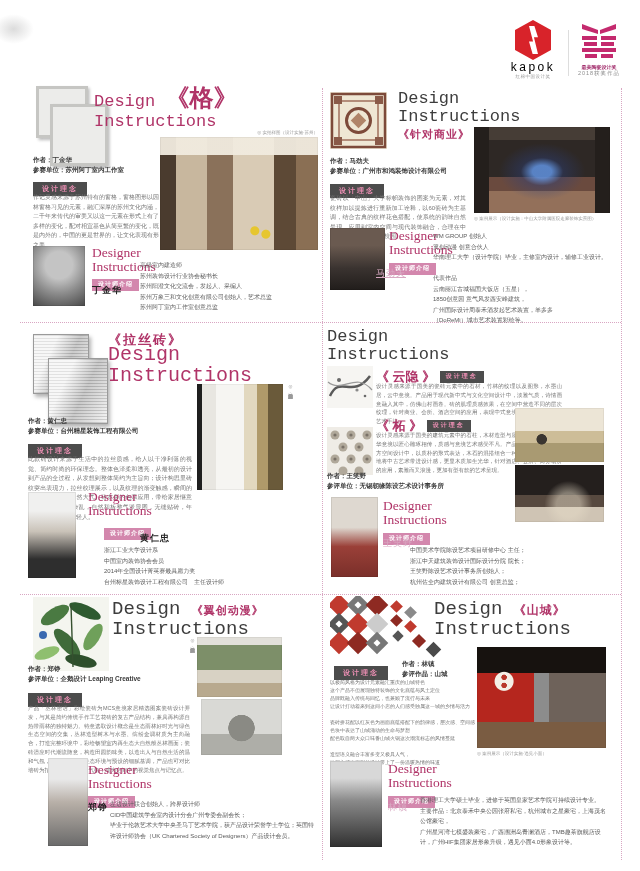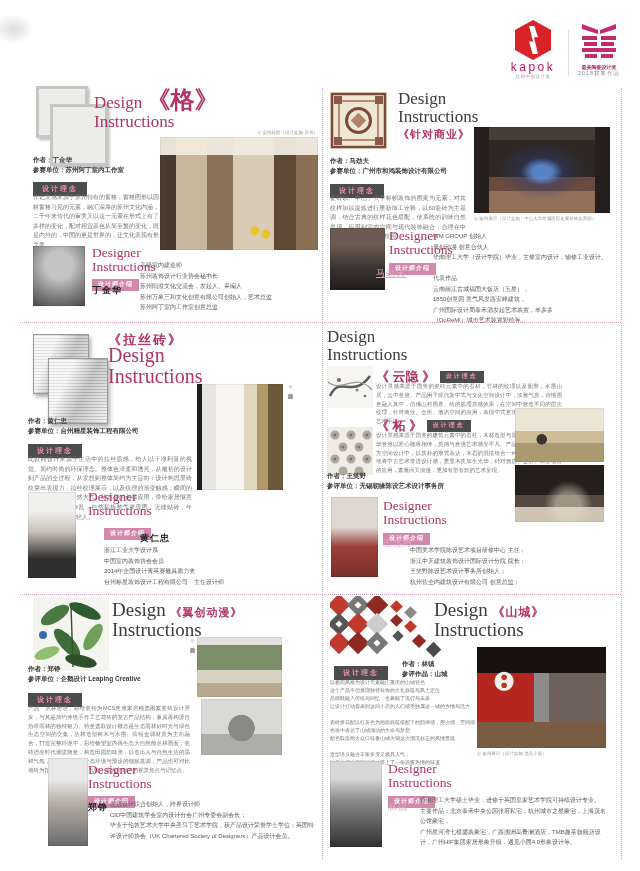--- a/index.html
+++ b/index.html
@@ -3,21 +3,21 @@
 <meta charset="utf-8">
 <style>
   html,body{margin:0;padding:0;background:#ffffff;}
   #page{position:relative;width:640px;height:871px;background:#ffffff;overflow:hidden;
         font-family:"Liberation Sans","DejaVu Sans",sans-serif;-webkit-text-size-adjust:none;}
   .abs{position:absolute;}
   
   .vdots{border-left:1px dotted #d9a6c2;width:0;}
   .hdots{border-top:1px dotted #d9a6c2;height:0;}
   
-  .h-serif{font-family:Liberation Serif, serif;line-height:1.04;}
+  .h-serif{font-family:Liberation Mono, monospace;line-height:1.04;}
   .mag{color:#b03468;}
   .dark{color:#3d3d3d;}
   .t-big{font-size:24px;font-weight:bold;}
   .t-inline{font-size:11px;font-weight:bold;color:#b03468;letter-spacing:1px;}
   
   .badge-dark{display:inline-block;background:#4c4c4c;color:#ed8fb4;font-size:7px;font-weight:bold;
               padding:2px 9px;letter-spacing:2px;}
   .badge-pink{display:inline-block;background:#d387ad;color:#ffffff;font-size:6px;font-weight:bold;
               padding:1.5px 6px;letter-spacing:1px;}
   
@@ -70,21 +70,21 @@
   .dp2{background:linear-gradient(180deg,#6a5a50 0 28%,#3a3330 65%,#211d1b);}
   .dp3{background:linear-gradient(180deg,#f0f0ef 0 22%,#c9c2b8 46%,#2e2e2e 78%);}
   .dp4{background:linear-gradient(180deg,#ded8d0 0 38%,#9a4038 62%,#7a2f2a);}
   .dp5{background:linear-gradient(180deg,#e9e9e9 0 24%,#b8b0a8 50%,#6a6a6a);}
   .dp6{background:linear-gradient(180deg,#d8d8d8 0 20%,#8a8a8a 46%,#303030);}
   .smudge{background:radial-gradient(ellipse at 40% 50%,rgba(190,190,190,.55),rgba(255,255,255,0) 70%);}
   .hex{width:36px;height:40px;margin:0 auto;background:#d8232a;position:relative;
        clip-path:polygon(50% 0,100% 25%,100% 75%,50% 100%,0 75%,0 25%);}
   .hex:after{content:"";position:absolute;left:14px;top:6px;width:9px;height:28px;background:#fff;
        clip-path:polygon(0 0,60% 0,100% 40%,55% 40%,100% 100%,40% 100%,0 55%,45% 55%);}
-  .kapok-name{font-size:12px;color:#be185d;letter-spacing:2.5px;}
+  .kapok-name{font-size:12px;color:#000000;letter-spacing:2.5px;}
   .kapok-tag{font-size:4.5px;color:#9a9a9a;letter-spacing:.5px;}
   .mei-award{font-size:5px;color:#a3306e;font-weight:bold;}
   .mei-year{font-size:5.5px;color:#8d8d8d;letter-spacing:1px;}
 </style>
 </head>
 <body>
 
 <div id="page">
 
   <div class="abs smudge" style="left:0;top:14px;width:34px;height:30px;"></div>

